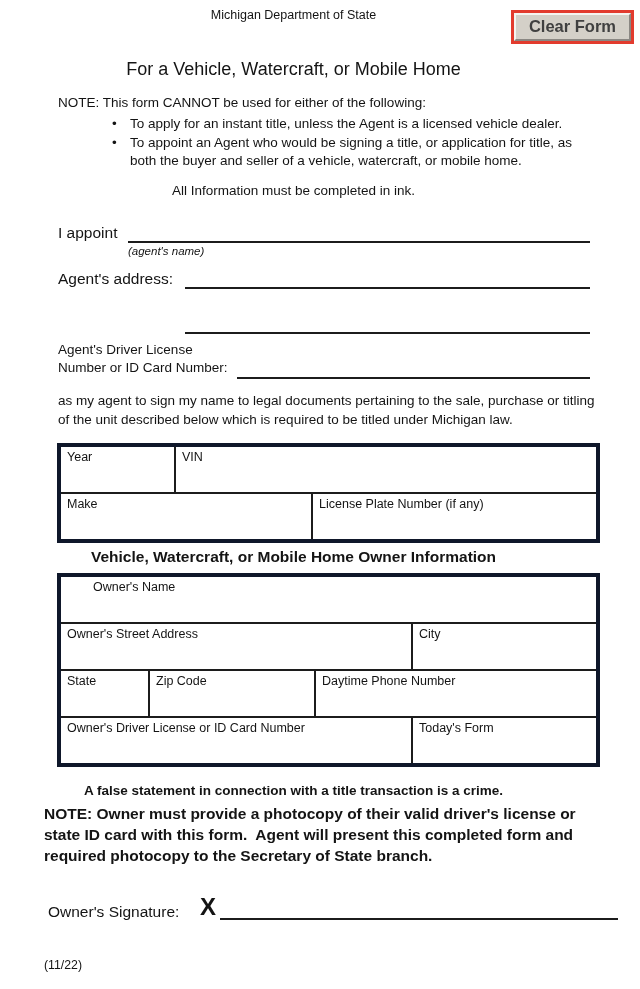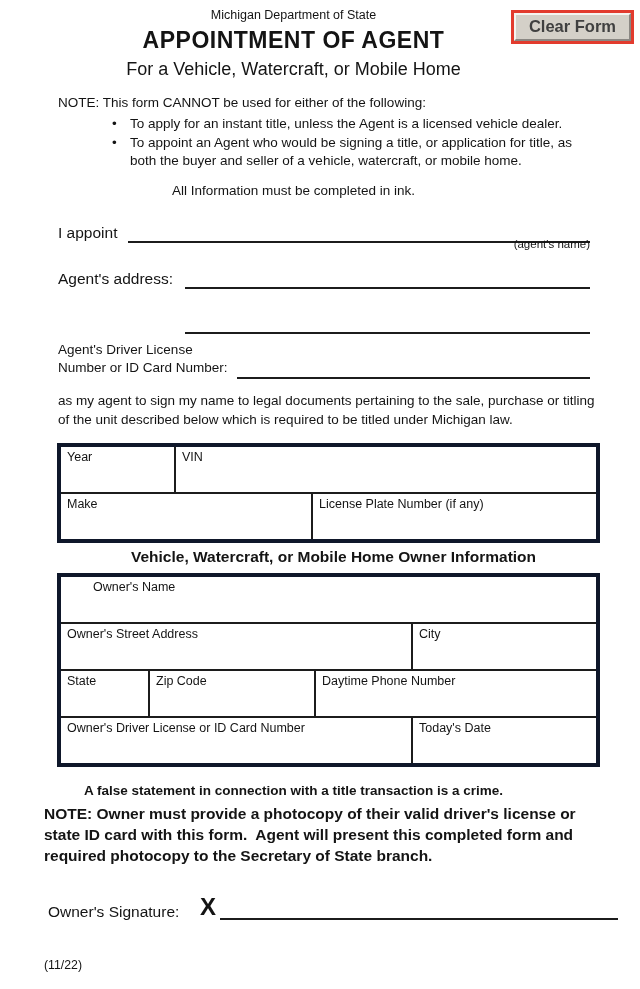--- a/index.html
+++ b/index.html
@@ -27,38 +27,38 @@
   .bullets{top:115px;left:112px;width:486px;}
   .bullet-row{display:flex;font-size:13.5px;line-height:18px;margin-bottom:1px;}
   .bullet-glyph{width:18px;flex:none;}
 
   .ink-notice{top:183px;font-size:13.5px;}
 
   .lbl{font-size:15.5px;}
   .appoint-label{top:224px;left:58px;}
   .field-line{border-bottom:2px solid #1c1c1c;height:19px;}
   .agent-name-line{top:222px;left:128px;width:462px;}
-  .agent-name-caption{top:238px;left:128px;width:462px;text-align:right;font-size:11.5px;}
+  .agent-name-caption{top:245px;left:128px;width:462px;text-align:left;font-size:11.5px;font-style:italic;}
 
   .address-label{top:270px;left:58px;}
   .address-line1{top:268px;left:185px;width:405px;}
   .address-line2{top:313px;left:185px;width:405px;}
 
   .dl-label{top:341px;left:58px;font-size:13.5px;line-height:18px;}
   .dl-line{top:358px;left:237px;width:353px;}
 
   .auth-par{top:392px;left:58px;width:550px;font-size:13.5px;line-height:18.5px;}
 
   .grid-table{left:57px;width:543px;border:4px solid #0f172a;box-sizing:border-box;background:#fff;}
   .g-row{display:flex;border-bottom:2px solid #1c1c1c;}
   .g-row:last-child{border-bottom:none;}
   .g-cell{box-sizing:border-box;border-right:2px solid #1c1c1c;padding:3px 6px;font-size:12.5px;height:45px;}
   .g-cell:last-child{border-right:none;}
   .vehicle-table{top:443px;}
-  .owner-heading{top:548px;font-size:15.5px;font-weight:bold;padding-left:40px;}
+  .owner-heading{top:548px;font-size:15.5px;font-weight:bold;}
   .owner-table{top:573px;}
 
   .w-year{width:115px;}  .w-vin{flex:1;}
   .w-make{width:252px;}  .w-plate{flex:1;}
   .w-full{flex:1;padding-left:32px;}
   .w-street{width:352px;} .w-city{flex:1;border-radius:7px;}
   .w-state{width:89px;}  .w-zip{width:166px;} .w-phone{flex:1;}
   .w-odl{width:352px;}   .w-date{flex:1;}
 
   .false-statement{top:783px;font-size:13.5px;font-weight:bold;}
@@ -71,21 +71,20 @@
   .footer-line{top:940px;left:44px;width:570px;font-size:12.3px;}
   .form-number{font-size:13.5px;font-weight:600;}
   .revision{top:958px;left:44px;font-size:12.3px;}
 </style>
 </head>
 <body>
 
 <div class="page">
 
   <div class="abs center agency">Michigan Department of State</div>
-  <div class="abs center main-title">APPOINTMENT OF AGENT</div>
   <div class="abs center subtitle">For a Vehicle, Watercraft, or Mobile Home</div>
 
   <div class="abs clear-frame">
     <button class="clear-btn">Clear Form</button>
   </div>
 
   <div class="abs note-lead">NOTE: This form CANNOT be used for either of the following:</div>
   <div class="abs bullets">
     <div class="bullet-row">
       <span class="bullet-glyph">•</span>
@@ -169,21 +168,21 @@
         <span>Daytime Phone Number</span>
         <span></span>
       </div>
     </div>
     <div class="g-row">
       <div class="g-cell w-odl">
         <span>Owner's Driver License or ID Card Number</span>
         <span></span>
       </div>
       <div class="g-cell w-date">
-        <span>Today's Date</span>
+        <span>Today's Form</span>
         <span></span>
       </div>
     </div>
   </div>
 
   <div class="abs center false-statement">A false statement in connection with a title transaction is a crime.</div>
   <div class="abs photocopy-note">NOTE: Owner must provide a photocopy of their valid driver's license or state ID card with this form.  Agent will present this completed form and required photocopy to the Secretary of State branch.</div>
 
   <div class="abs lbl sig-label">Owner's Signature:</div>
   <div class="abs sig-x">X</div>

